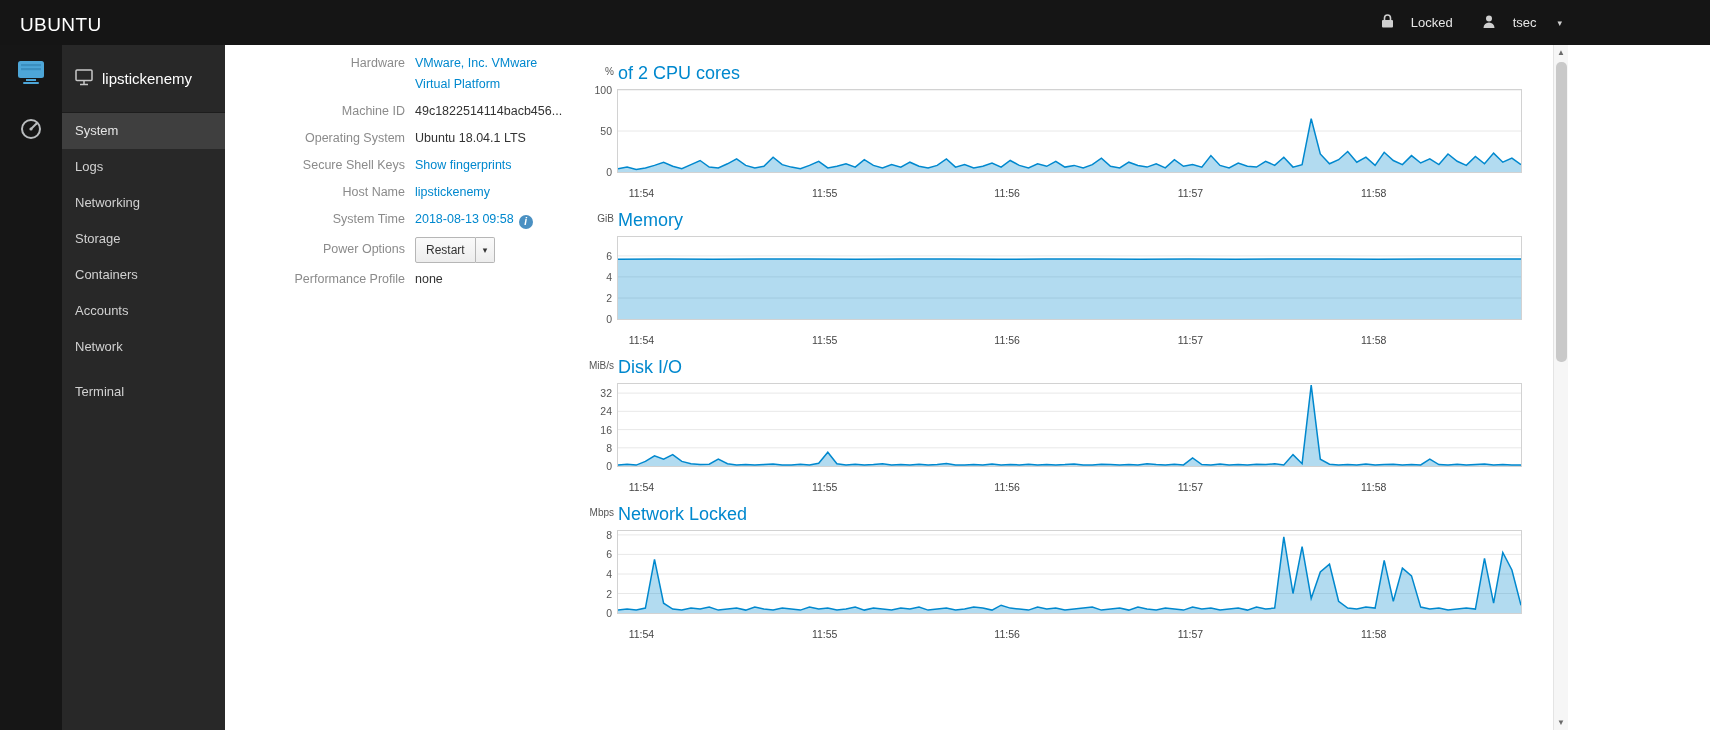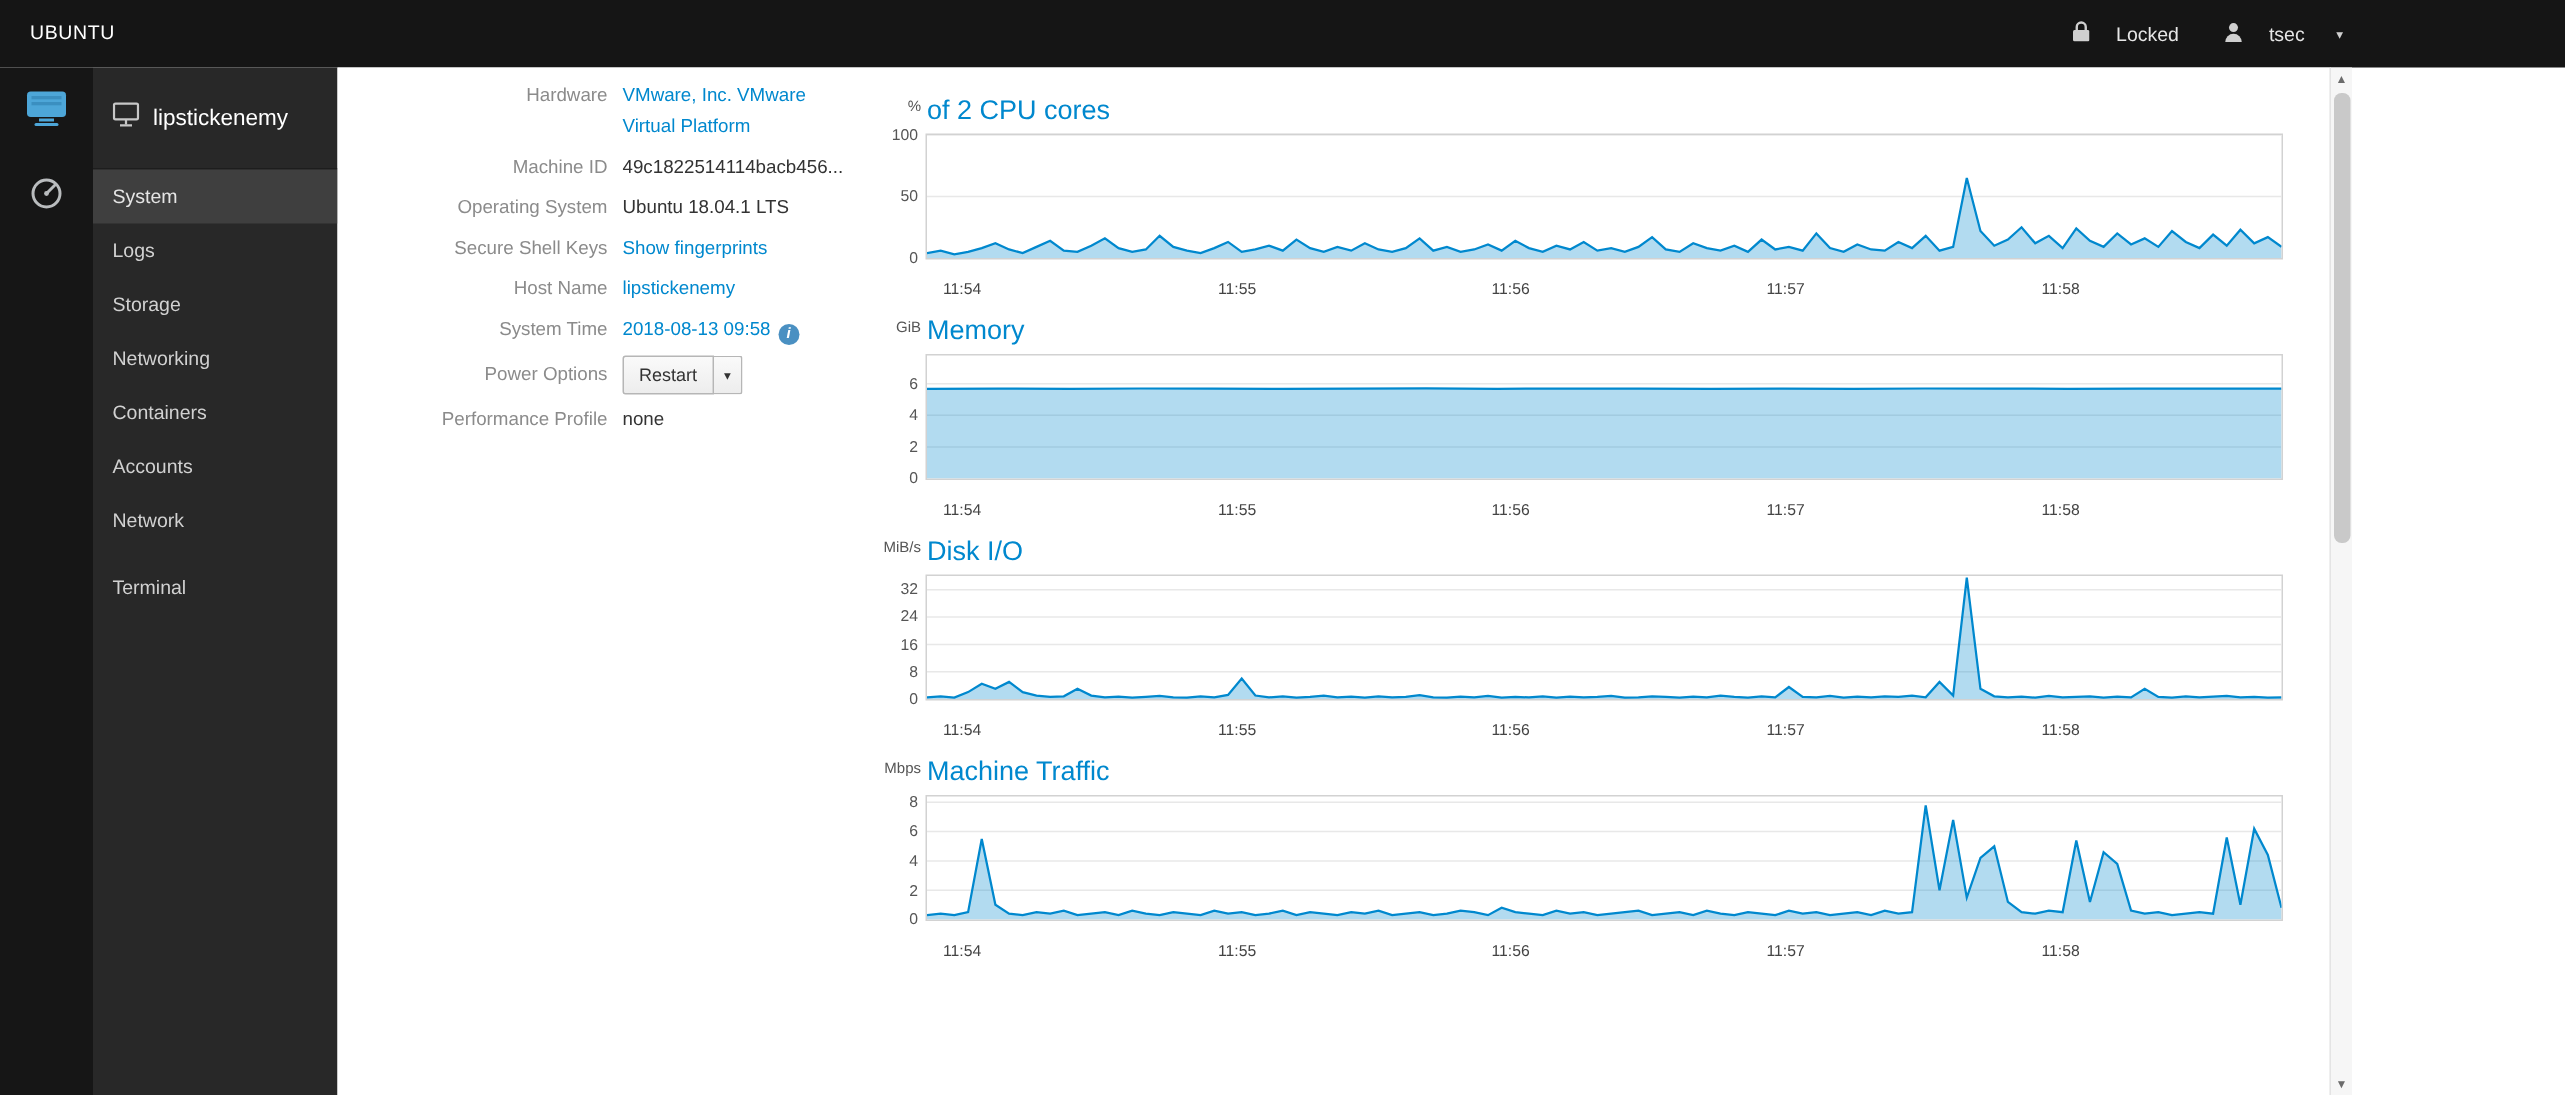--- a/index.html
+++ b/index.html
@@ -3,21 +3,21 @@
 <meta charset="utf-8">
 <style>
   * { box-sizing: border-box; }
   html,body { margin:0; padding:0; }
   body {
     width:1710px; height:730px; position:relative; overflow:hidden;
     background:#ffffff; font-family:"Liberation Sans", sans-serif;
   }
   
   .topbar { position:absolute; left:0; top:0; width:1710px; height:45px; background:#151515; }
-  .brand { position:absolute; left:20px; top:14px; color:#ffffff; font-size:13px; letter-spacing:.4px; }
+  .brand { position:absolute; left:20px; top:14px; color:#ffffff; font-size:19px; letter-spacing:.4px; }
   .topbar-right { position:absolute; right:148px; top:0; height:45px; display:flex; align-items:center; color:#e6e6e6; font-size:13px; }
   .tb-group { display:flex; align-items:center; gap:18px; }
   .tb-gap { width:30px; }
   .caret { font-size:9px; color:#cfcfcf; margin-left:3px; }
   
   .rail { position:absolute; left:0; top:45px; width:62px; bottom:0; background:#161616; }
   .rail-item { position:absolute; left:0; width:62px; display:flex; justify-content:center; }
   
   .sidebar { position:absolute; left:62px; top:45px; width:163px; bottom:0; background:#282828; }
   .sb-header { height:68px; display:flex; align-items:center; gap:9px; padding-left:13px; color:#ffffff; font-size:15px; border-bottom:1px solid #1d1d1d; }
@@ -111,22 +111,22 @@
       <svg width="18" height="17" viewBox="0 0 18 17">
           <rect x="1" y="1" width="16" height="10.5" rx="1" stroke="#c7c7c7" fill="none" stroke-width="1.5"></rect>
           <line x1="9" y1="11.5" x2="9" y2="15" stroke="#c7c7c7" stroke-width="1.5"></line>
           <line x1="5" y1="15.5" x2="13" y2="15.5" stroke="#c7c7c7" stroke-width="1.5"></line>
         </svg>
     </span>
     <span>lipstickenemy</span>
   </div>
   <div class="sb-item active">System</div>
   <div class="sb-item">Logs</div>
+  <div class="sb-item">Networking</div>
   <div class="sb-item">Storage</div>
-  <div class="sb-item">Networking</div>
   <div class="sb-item">Containers</div>
   <div class="sb-item">Accounts</div>
   <div class="sb-item">Network</div>
   <div class="sb-item terminal">Terminal</div>
 </div>
 
 <div class="content">
 
   <div class="info">
     <div class="info-row">
@@ -266,21 +266,21 @@
           <span class="xlabel" style="left:207.7px">11:55</span>
           <span class="xlabel" style="left:390.1px">11:56</span>
           <span class="xlabel" style="left:573.4px">11:57</span>
           <span class="xlabel" style="left:756.7px">11:58</span>
         </div>
     </div>
 
     <div class="chart-block">
       <div class="chart-title-row">
         <span class="unit">Mbps</span>
-        <a class="link chart-title">Machine Traffic</a>
+        <a class="link chart-title">Network Locked</a>
       </div>
       <div class="chart-row">
         <div class="ylabels">
             <span class="ylabel" style="bottom:-5.0px">0</span>
             <span class="ylabel" style="bottom:14.5px">2</span>
             <span class="ylabel" style="bottom:34.0px">4</span>
             <span class="ylabel" style="bottom:53.6px">6</span>
             <span class="ylabel" style="bottom:73.1px">8</span>
           </div>
         <div class="plot">

